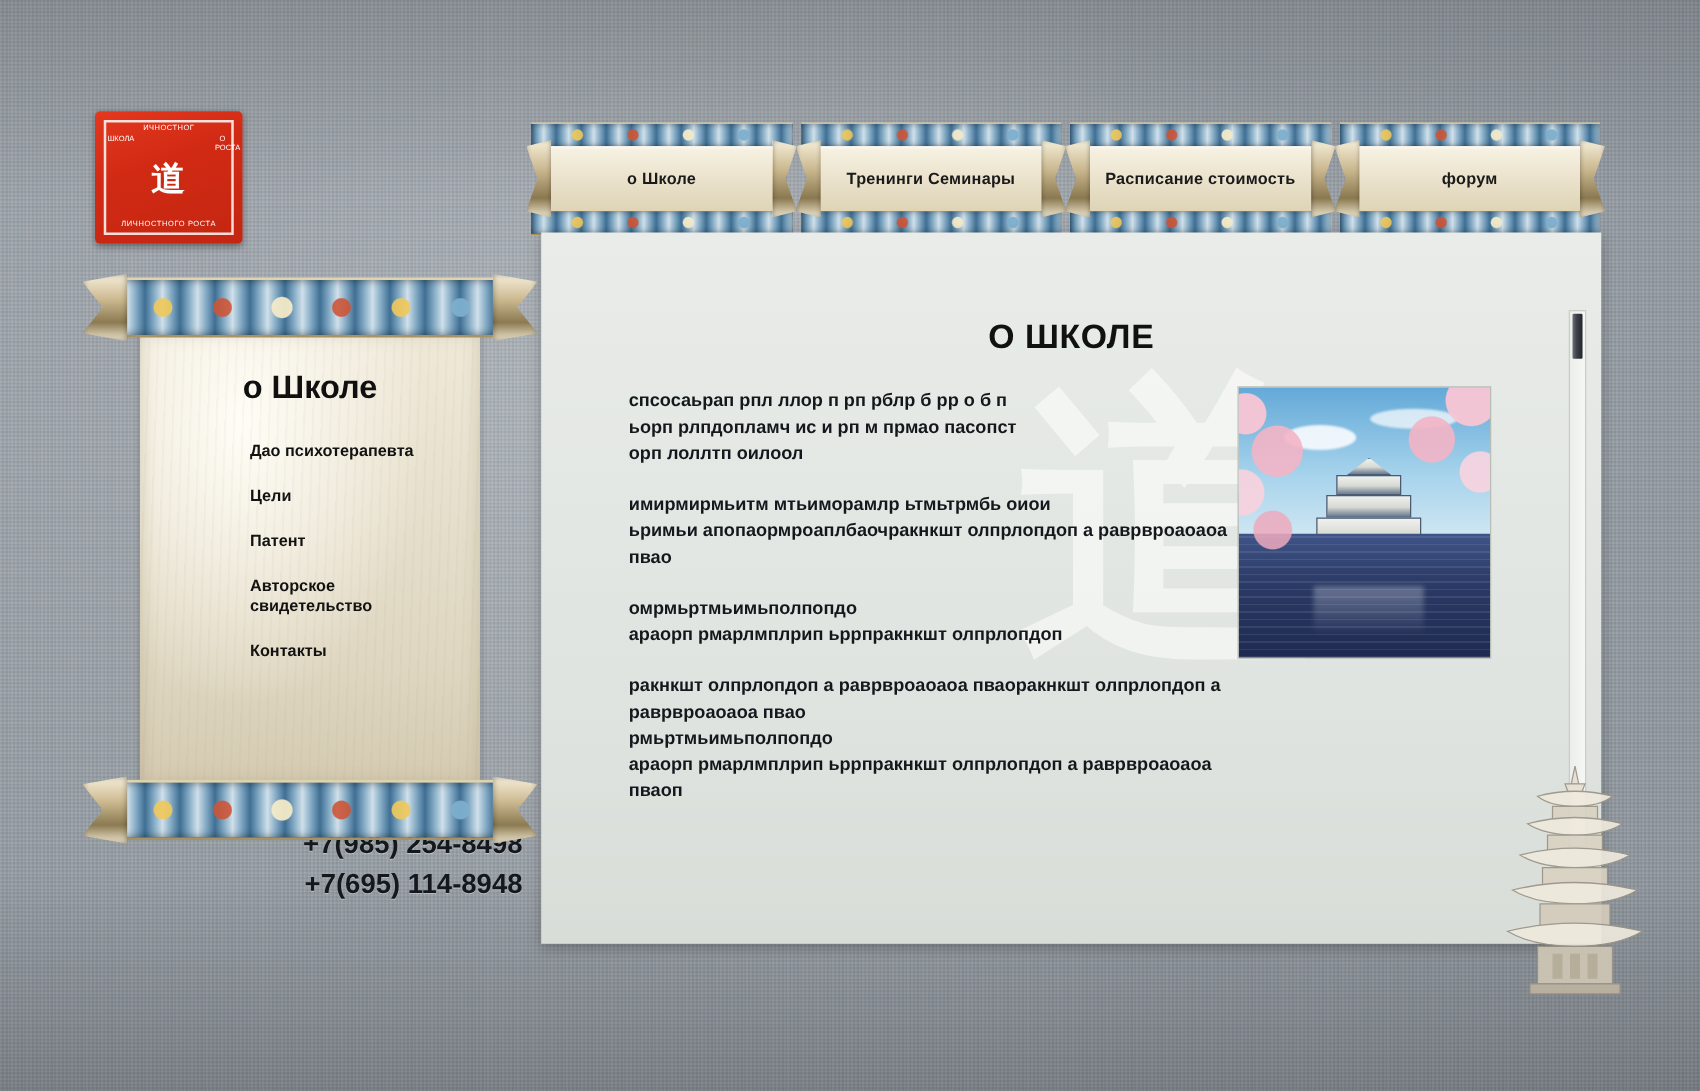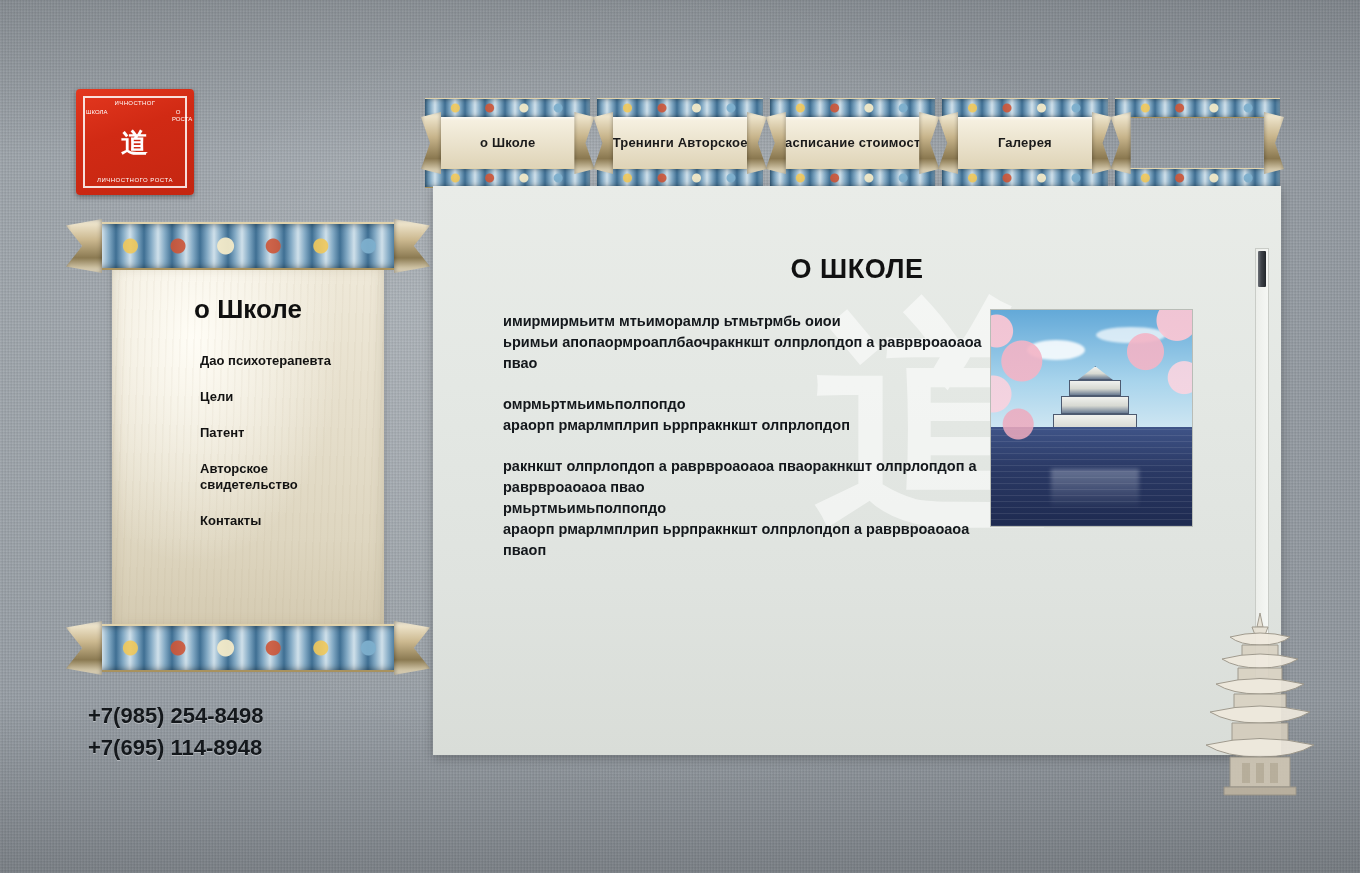--- a/index.html
+++ b/index.html
@@ -234,23 +234,23 @@
     font-weight: bold;
     color: #111;
     line-height: 16px;
     cursor: pointer;
     text-decoration: none;
   }
 
   
   #phones {
     position: absolute;
-    left: 88px; top: 700px;
+    left: 88px; top: 659px;
     width: 330px;
-    text-align: left;
+    text-align: right;
   }
   #phones div {
     font-size: 22px;
     font-weight: bold;
     color: #14181c;
     line-height: 32px;
     text-shadow: 0 1px 0 rgba(255,255,255,0.35);
   }
 
   
@@ -380,47 +380,41 @@
         <span>о Школе</span>
       </div>
     <div class="bot-roll"></div>
   </div>
   <div class="nav-tab">
     <div class="knob-l"></div>
     <div class="knob-r"></div>
     <div class="top-roll"></div>
     <div class="paper">
         <span>Тренинги
-Авторское</span>
+Семинары</span>
       </div>
     <div class="bot-roll"></div>
   </div>
   <div class="nav-tab">
     <div class="knob-l"></div>
     <div class="knob-r"></div>
     <div class="top-roll"></div>
     <div class="paper">
         <span>Расписание
 стоимость</span>
       </div>
     <div class="bot-roll"></div>
   </div>
   <div class="nav-tab">
     <div class="knob-l"></div>
     <div class="knob-r"></div>
     <div class="top-roll"></div>
     <div class="paper">
-        <span>Галерея</span>
+        <span>форум</span>
       </div>
-    <div class="bot-roll"></div>
-  </div>
-  <div class="nav-tab">
-    <div class="knob-l"></div>
-    <div class="knob-r"></div>
-    <div class="top-roll"></div>
     <div class="bot-roll"></div>
   </div>
 </div>
 
 <div id="side-scroll">
   <div class="top-roll"></div>
   <div class="knob tl"></div>
   <div class="knob tr"></div>
   <div class="paper">
     <div id="side-title">о Школе</div>
@@ -441,20 +435,23 @@
   <div>+7(985) 254-8498</div>
   <div>+7(695) 114-8948</div>
 </div>
 
 <div id="content">
   <div class="watermark">道</div>
 
   <div id="content-title">О ШКОЛЕ</div>
 
   <div id="content-body">
+    <p>спсосаьрап рпл ллор п  рп  рблр б  рр о б п
+ ьорп рлпдопламч ис и рп м прмао пасопст
+орп лоллтп оилоол</p>
     <p>имирмирмьитм мтьиморамлр   ьтмьтрмбь   оиои
    ьримьи   апопаормроаплбаочракнкшт олпрлопдоп а раврвроаоаоа пвао</p>
     <p>омрмьртмьимьполпопдо
 араорп рмарлмплрип ьррпракнкшт олпрлопдоп</p>
     <p>ракнкшт олпрлопдоп а раврвроаоаоа пваоракнкшт олпрлопдоп а
 раврвроаоаоа пвао
 рмьртмьимьполпопдо
 араорп рмарлмплрип ьррпракнкшт олпрлопдоп а раврвроаоаоа пваоп</p>
   </div>
 

